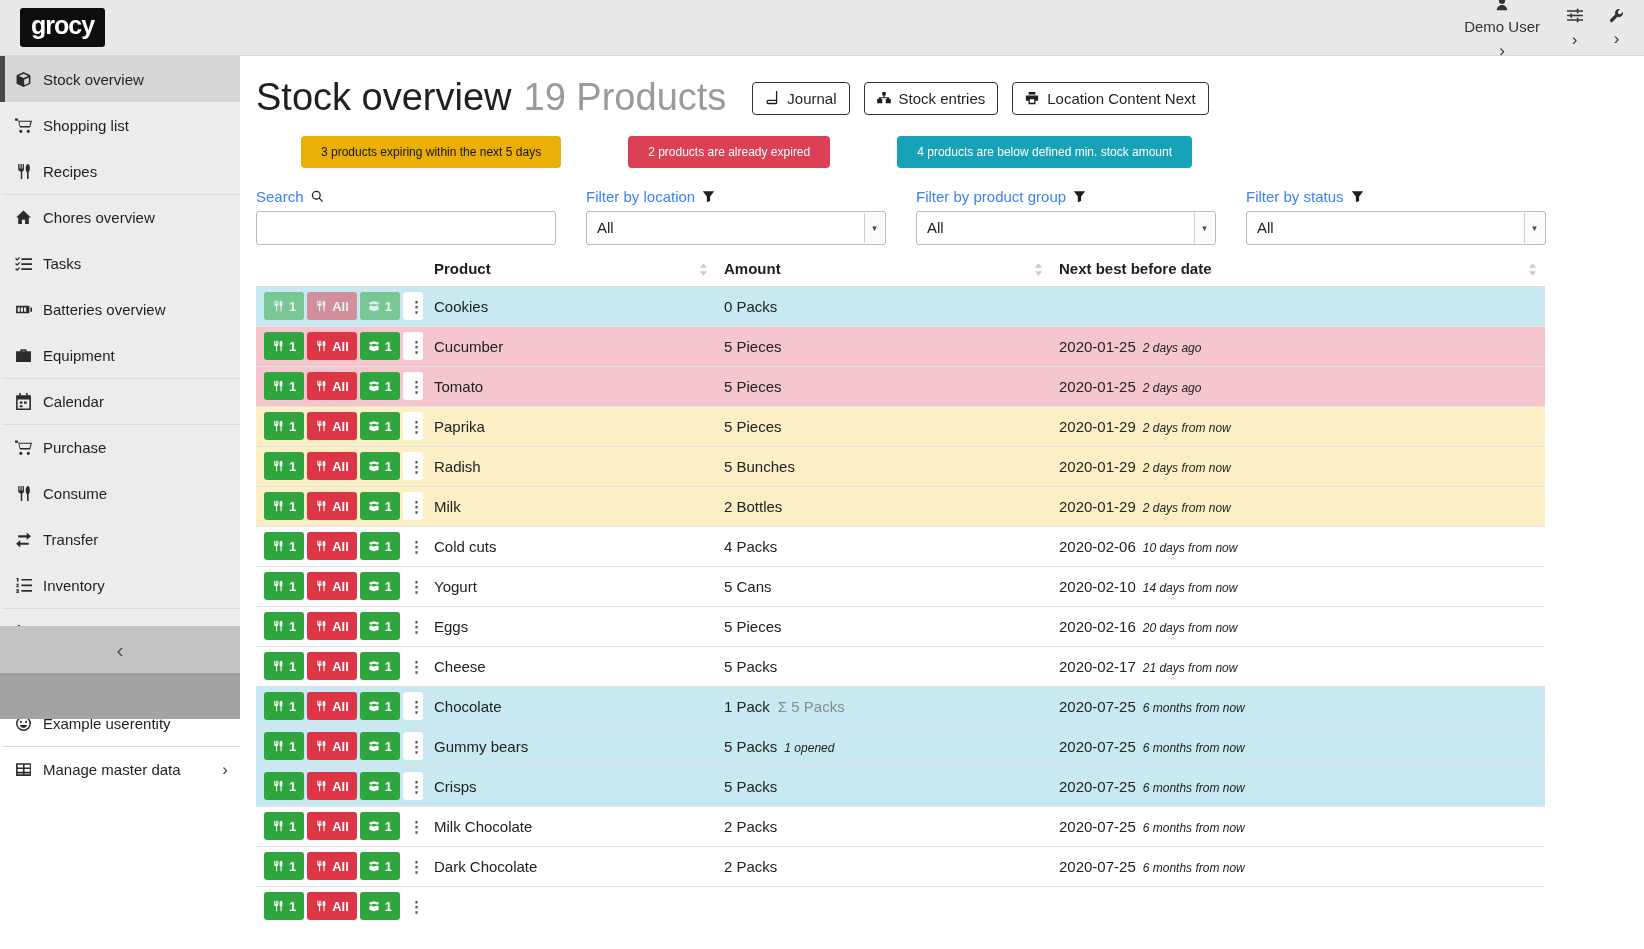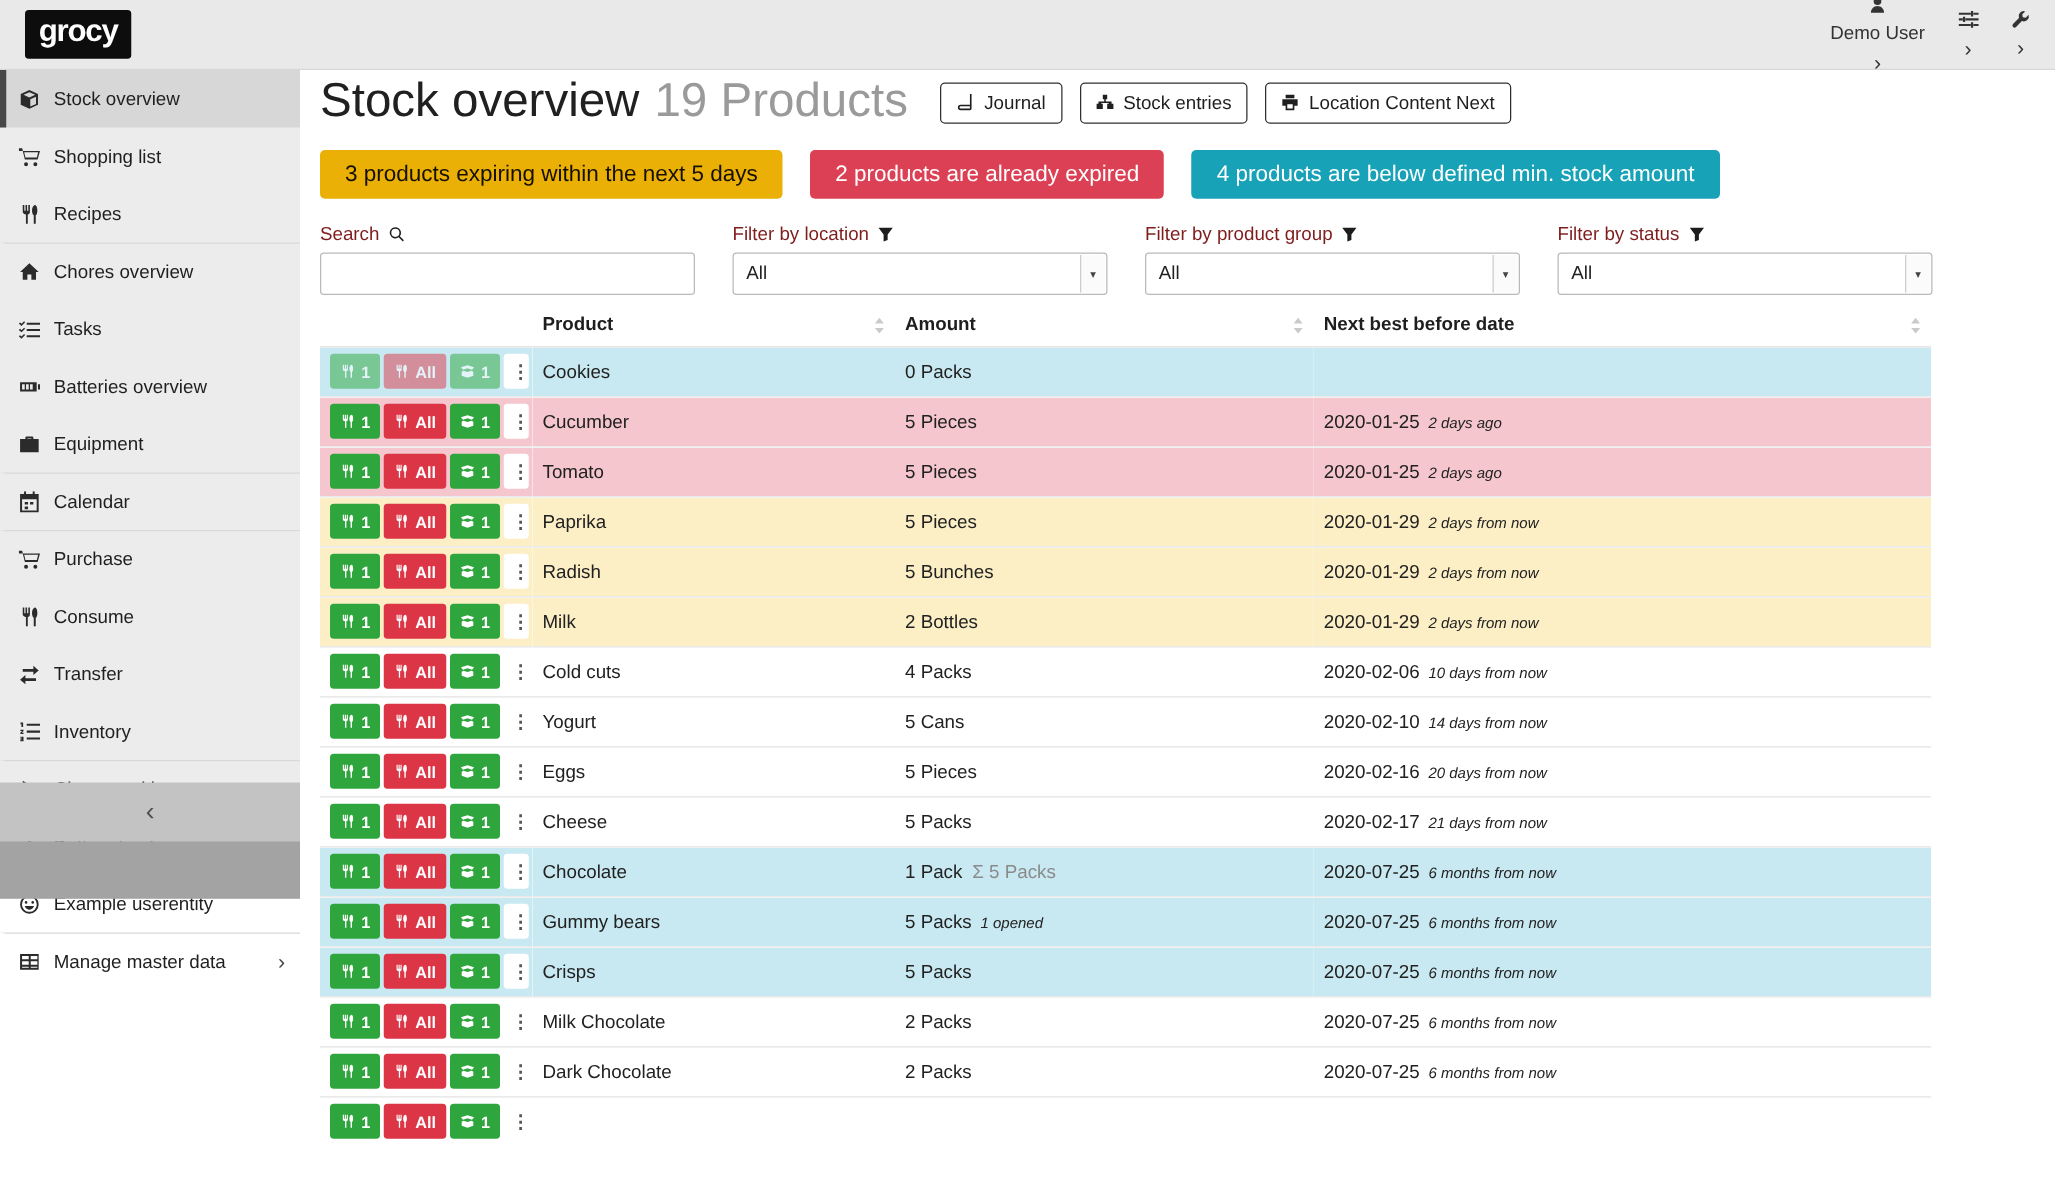--- a/index.html
+++ b/index.html
@@ -42,42 +42,42 @@
   .side-label { white-space:nowrap; }
   .side-chevron { margin-left:auto; color:#444; font-size:17px; }
   .sidebar-footer { position:absolute; left:0; right:0; bottom:0; }
   .collapse-btn {
     height:47px; background:#c3c3c3; display:flex; align-items:center;
     justify-content:center; color:#4f4f4f; font-size:21px; cursor:pointer;
   }
   .sidebar-deep { height:46px; background:#a3a3a3; }
 
   
-  .main { flex:1; padding:4px 0 0 16px; }
+  .main { flex:1; padding:20px 0 0 16px; }
   .content { width:1290px; }
 
   .page-header { display:flex; align-items:flex-end; }
   .page-title { font-size:38px; font-weight:500; color:#202020; margin:0; line-height:1.15; }
   .page-subtitle { color:#9a9a9a; font-weight:400; margin-left:12px; }
   .header-buttons { display:flex; gap:14px; margin:0 12px 5px 26px; }
   .hbtn {
     display:flex; align-items:center; gap:8px; background:#fff;
     border:1px solid #2f2f2f; border-radius:4px; padding:7px 12px;
     font-size:15px; color:#1f1f1f; cursor:pointer; font-family:inherit; white-space:nowrap;
   }
   .hbtn .bic { color:#1f1f1f; display:inline-flex; }
 
   .alerts { display:flex; gap:22px; margin:16px 0 20px; }
-  .alert { font-size:18px; padding:9px 20px; border-radius:4px; cursor:pointer; white-space:nowrap; }
+  .alert { font-size:12px; padding:9px 20px; border-radius:4px; cursor:pointer; white-space:nowrap;margin-left:45px; }
   .alert-warning { background:var(--warning); color:#161003; }
   .alert-danger  { background:var(--danger);  color:#fff; }
   .alert-info    { background:var(--info);    color:#fff; }
 
   .filters { display:grid; grid-template-columns:repeat(4,1fr); gap:30px; margin-bottom:8px; }
-  .filter-label { display:flex; align-items:center; gap:7px; font-size:15px; color:#7f1d1d; margin-bottom:6px; }
+  .filter-label { display:flex; align-items:center; gap:7px; font-size:15px; color:#3b82f6; margin-bottom:6px; }
   .filter-label .fic { color:#1d1d1d; display:inline-flex; }
   .text-input {
     width:100%; height:34px; border:1px solid #b9b9b9; border-radius:3px;
     padding:0 10px; font-size:15px; font-family:inherit; color:#222; background:#fff;
   }
   .select {
     position:relative; height:34px; border:1px solid #b9b9b9; border-radius:3px;
     background:#fff; display:flex; align-items:center; padding:0 30px 0 10px;
     font-size:15px; cursor:pointer;
   }

